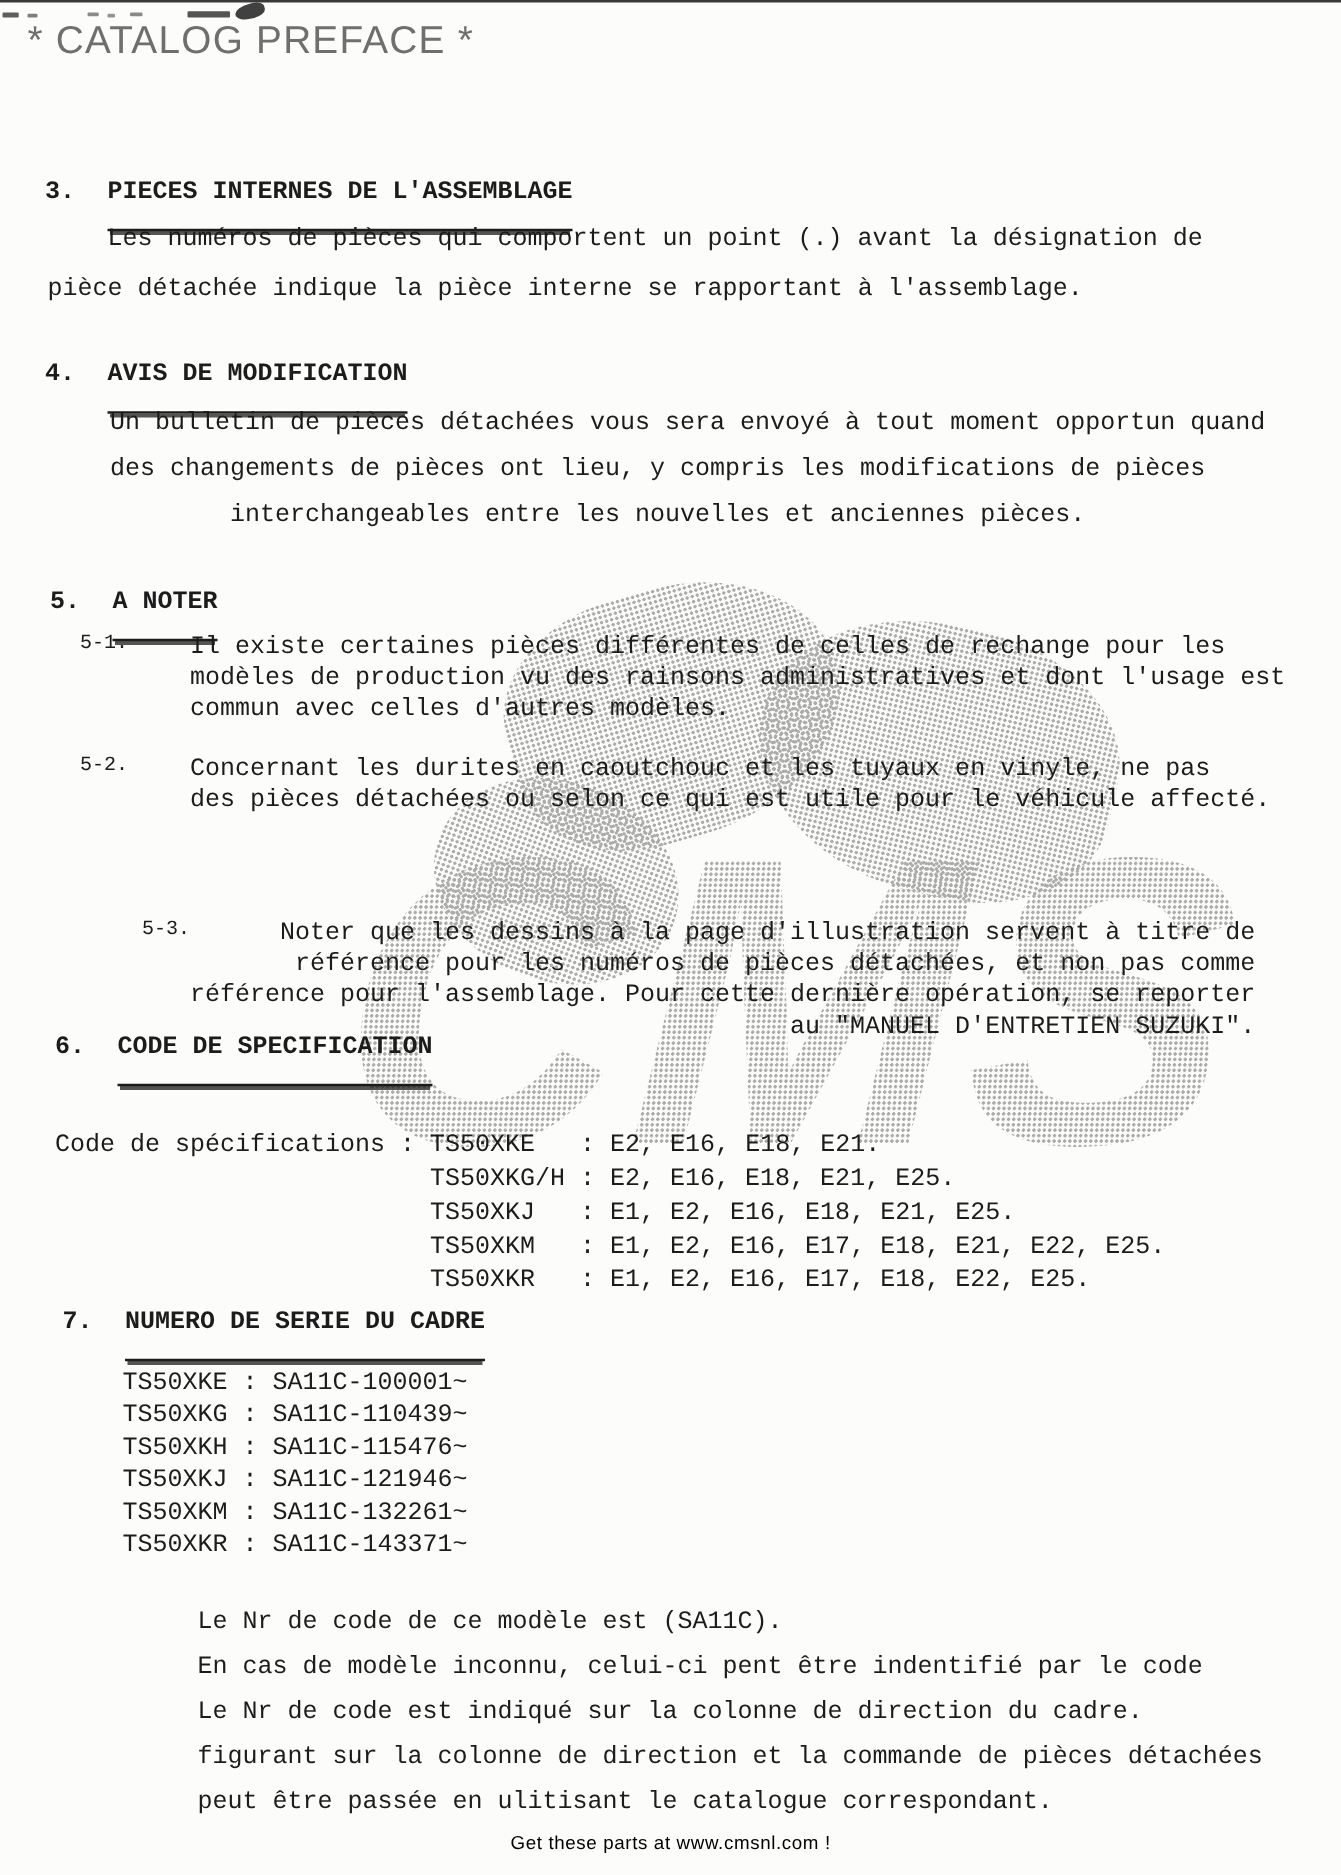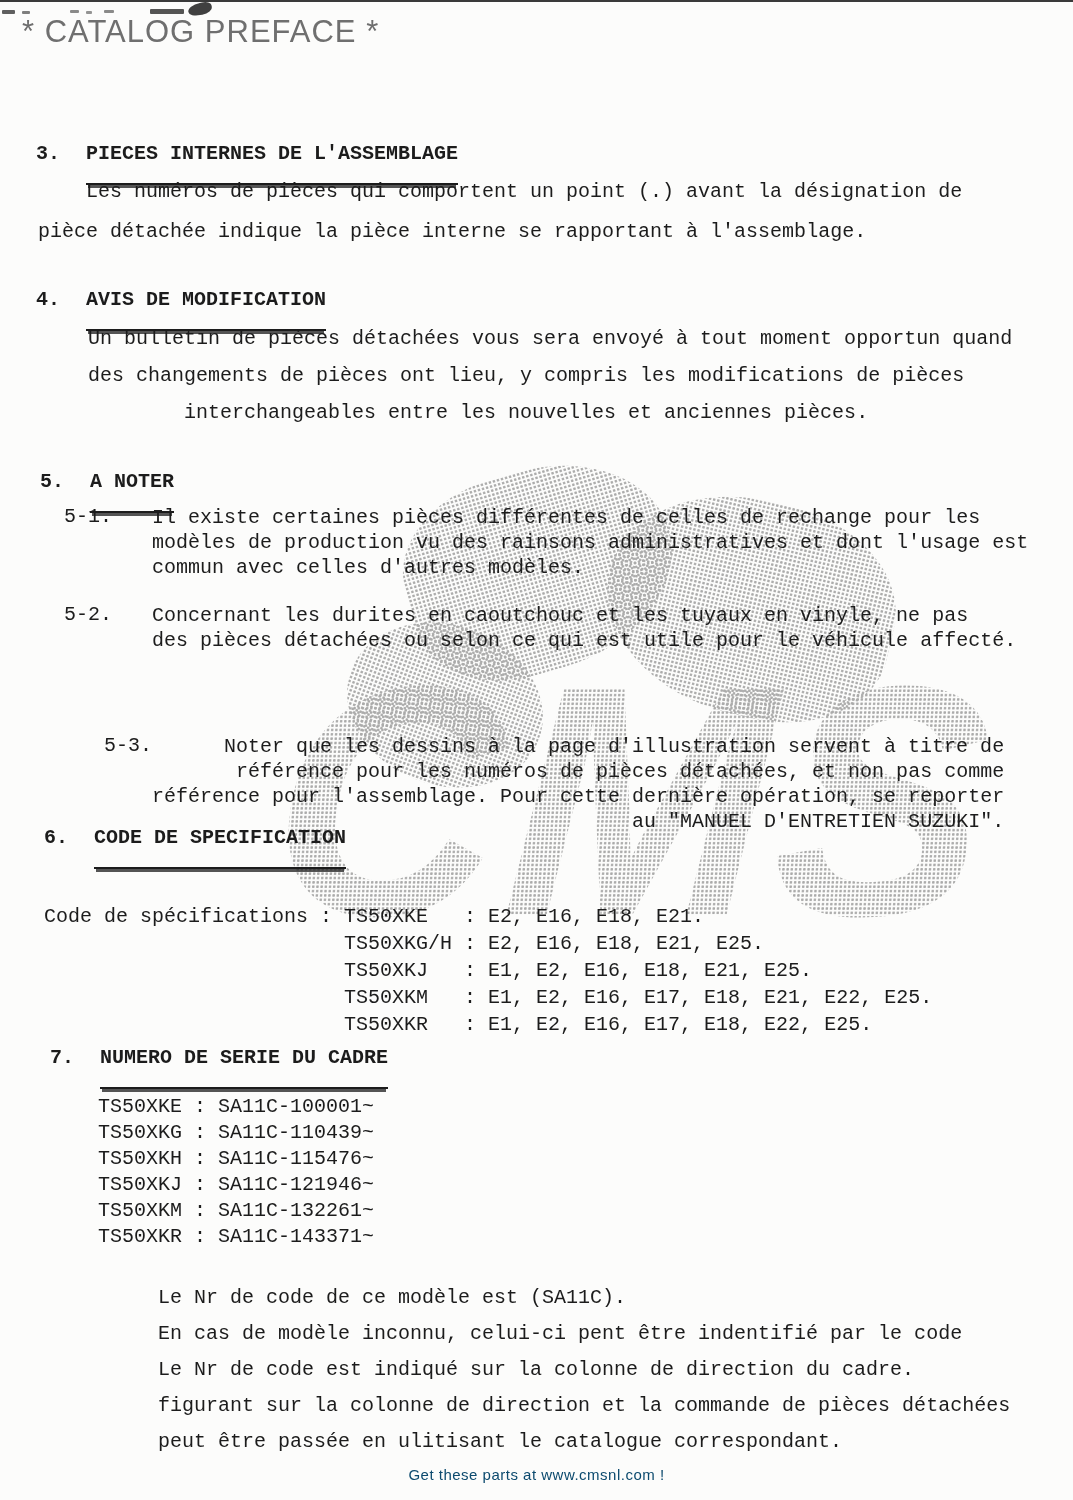--- a/index.html
+++ b/index.html
@@ -65,21 +65,21 @@
   .p-s3 .line { line-height:40px; }
   .p-s3 .first { padding-left:48px; }
 
   .h-s4 { left:36px; top:288px; }
   .p-s4 { position:absolute; left:40px; top:320px;text-align:center; }
   .p-s4 .line { line-height:37px; }
   .p-s4 .first { padding-left:48px; }
 
   .h-s5 { left:40px; top:470px; }
   .subitem { position:absolute; left:64px; display:flex; }
-  .sub-num { width:88px; font-size:20px; white-space:pre; }
+  .sub-num { width:88px; font-size:16px; white-space:pre; }
   .subitem .line { line-height:25px; }
   .it-51 { top:505px; }
   .it-52 { top:603px; }
   .it-53 { top:734px;text-align:right; }
 
   .h-s6 { left:44px; top:826px; }
   .p-s6 { position:absolute; left:44px; top:849px; }
   .p-s6 .line { line-height:27px; }
   .p-s6 .first { padding-left:42px; }
   .codeblock { position:absolute; left:44px; top:903px; }
@@ -199,15 +199,15 @@
   </div>
 
   <div class="footer-para">
     <div class="line">Le Nr de code de ce modèle est (SA11C).</div>
     <div class="line">En cas de modèle inconnu, celui-ci pent être indentifié par le code</div>
     <div class="line">Le Nr de code est indiqué sur la colonne de direction du cadre.</div>
     <div class="line">figurant sur la colonne de direction et la commande de pièces détachées</div>
     <div class="line">peut être passée en ulitisant le catalogue correspondant.</div>
   </div>
 
-  <div class="promo" style="color: #0c4a6e;">Get these parts at www.cmsnl.com !</div>
+  <div class="promo" style="color: #000000;">Get these parts at www.cmsnl.com !</div>
 
 </div>
 
 </body></html>

